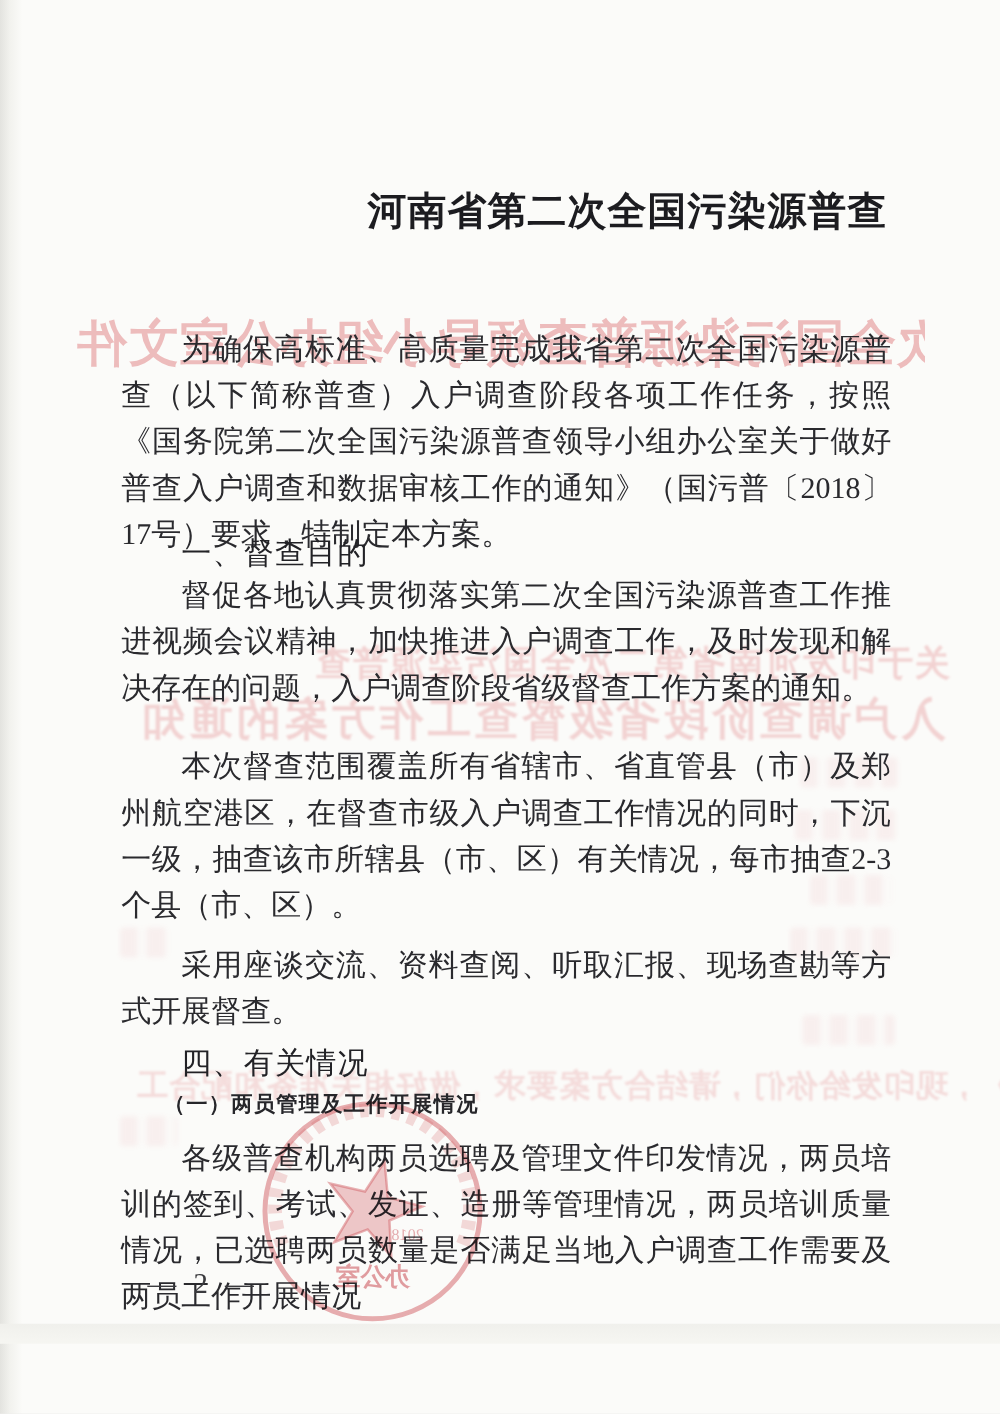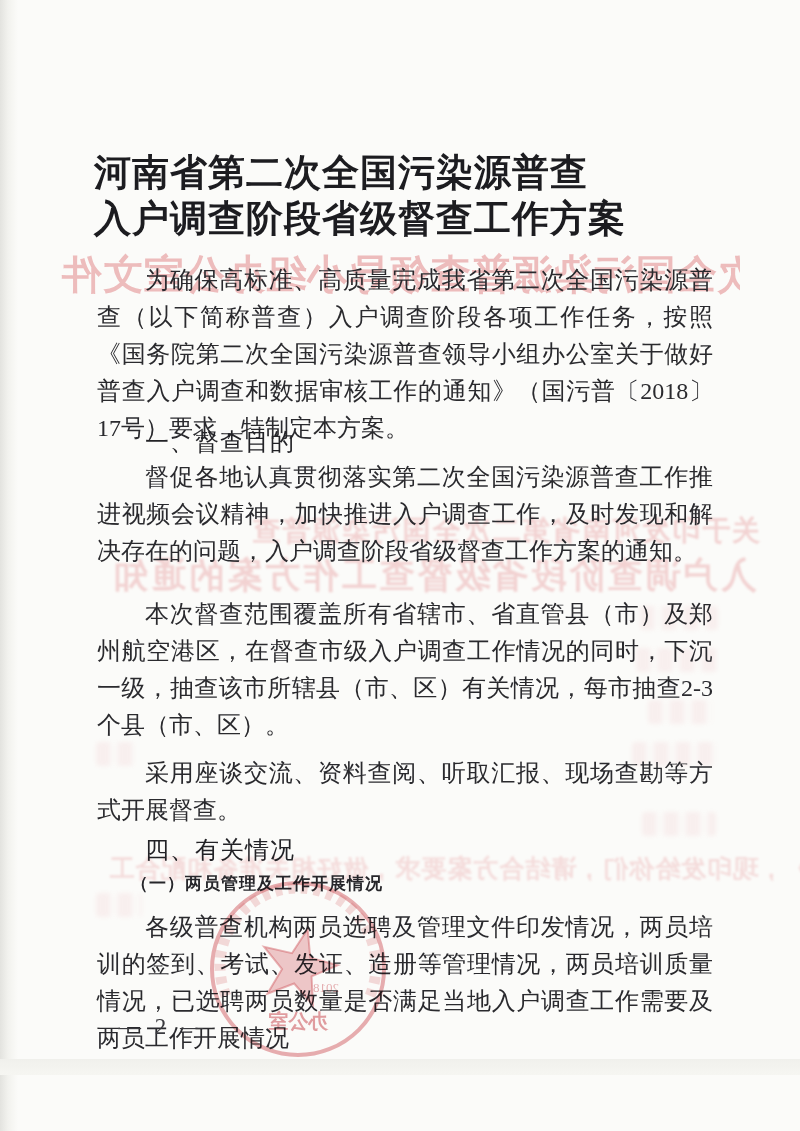--- a/index.html
+++ b/index.html
@@ -13,22 +13,22 @@
     position:absolute;left:0;top:0;width:800px;height:1131px;
     background:linear-gradient(90deg,#e3e3df 0px,#f2f2ee 8px,#fbfbf9 18px,#fbfbf9 100%);
     color:#26262a;
   }
   .page::after{ 
     content:"";position:absolute;left:0;bottom:56px;width:800px;height:16px;
     background:linear-gradient(180deg,#f0f0ec,#f6f6f2);
     pointer-events:none;
   }
   .doc-title{
-    position:absolute;left:94px;width:616px;text-align:left;
-    font-size:37px;font-weight:700;letter-spacing:1px;color:#1c1c20;
+    position:absolute;left:94px;width:616px;text-align:right;
+    font-size:31px;font-weight:700;letter-spacing:1px;color:#1c1c20;
     white-space:nowrap;
   }
   #title1{top:148px;}
   #title2{top:194px;}
   .para{
     position:absolute;left:97px;width:616px;
     font-size:24px;line-height:37px;text-align:justify;
     text-indent:2em;color:#2a2a2e;
   }
   .sec-heading{
@@ -95,21 +95,20 @@
 
   <div class="smudge" style="left:640px;top:606px;width:78px;height:24px"></div>
   <div class="smudge" style="left:636px;top:648px;width:82px;height:24px"></div>
   <div class="smudge" style="left:648px;top:700px;width:66px;height:24px"></div>
   <div class="smudge" style="left:632px;top:742px;width:86px;height:24px"></div>
   <div class="smudge" style="left:642px;top:812px;width:74px;height:24px"></div>
   <div class="smudge" style="left:96px;top:742px;width:40px;height:24px"></div>
   <div class="smudge" style="left:96px;top:893px;width:46px;height:24px"></div>
 
   <div id="title1" class="doc-title">河南省第二次全国污染源普查</div>
-  <div id="title2" class="doc-title">入户调查阶段省级督查工作方案</div>
 
   <div class="para" style="top:262px">为确保高标准、高质量完成我省第二次全国污染源普查（以下简称普查）入户调查阶段各项工作任务，按照《国务院第二次全国污染源普查领导小组办公室关于做好普查入户调查和数据审核工作的通知》（国污普〔2018〕17号）要求，特制定本方案。</div>
 
   <div class="sec-heading" style="top:426px">一、督查目的</div>
   <div class="para" style="top:459px">督促各地认真贯彻落实第二次全国污染源普查工作推进视频会议精神，加快推进入户调查工作，及时发现和解决存在的问题，入户调查阶段省级督查工作方案的通知。</div>
 
   <div class="para" style="top:596px">本次督查范围覆盖所有省辖市、省直管县（市）及郑州航空港区，在督查市级入户调查工作情况的同时，下沉一级，抽查该市所辖县（市、区）有关情况，每市抽查2-3个县（市、区）。</div>
 
   <div class="para" style="top:755px">采用座谈交流、资料查阅、听取汇报、现场查勘等方式开展督查。</div>
 

